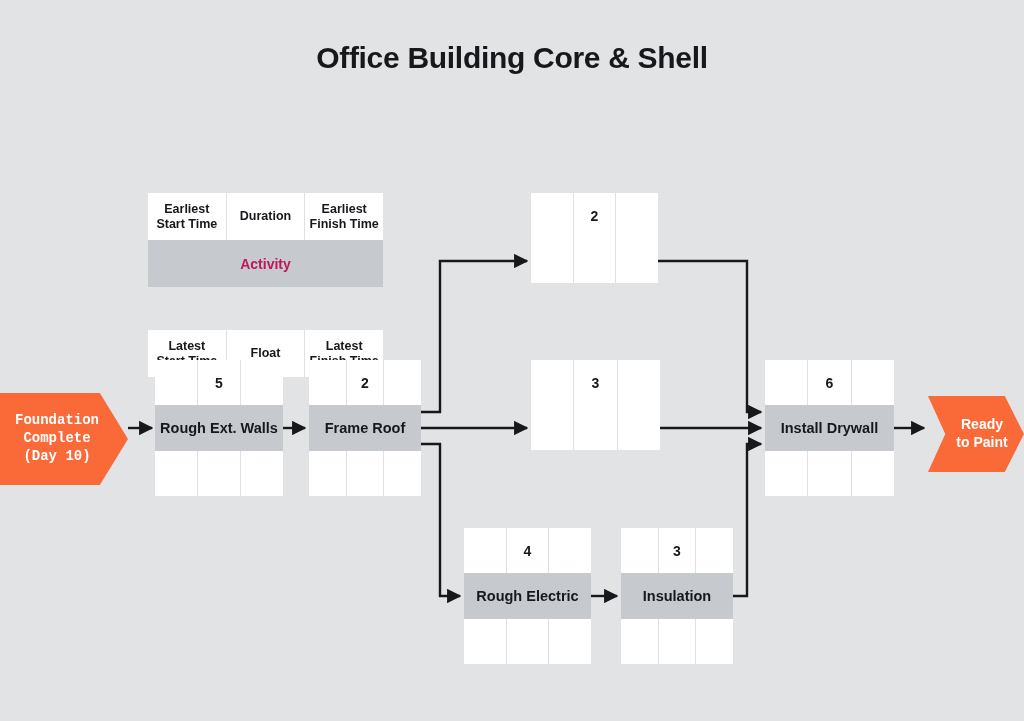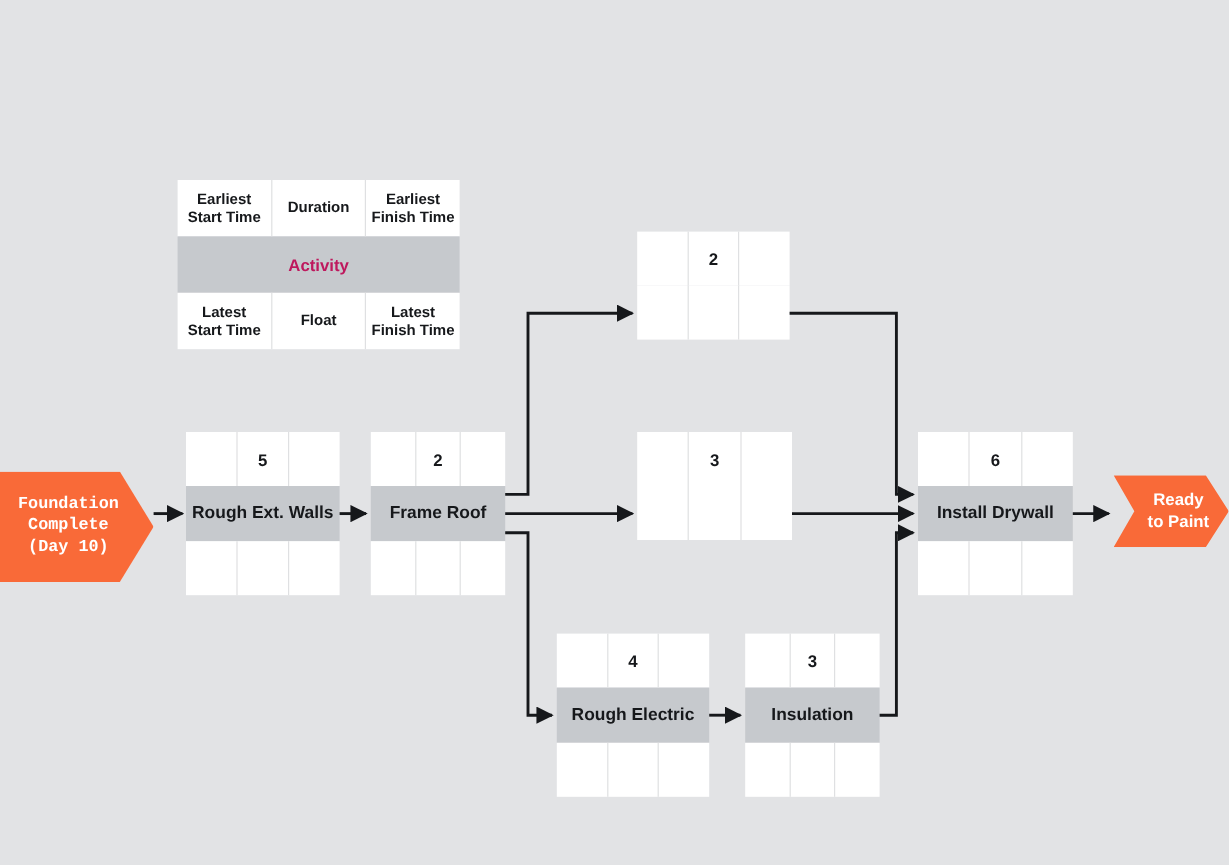--- a/index.html
+++ b/index.html
@@ -92,20 +92,21 @@
   .legend {
     position: absolute;
     left: 148px;
     top: 150px;
     width: 235px;
   }
   .legend .lrow {
     display: flex;
     width: 100%;
     box-sizing: border-box;
+    margin-top: 43px;
   }
   .legend .lrow-top, .legend .lrow-bottom {
     height: 47px;
     background: #ffffff;
   }
   .legend .lcell {
     flex: 1 1 0;
     box-sizing: border-box;
     border-right: 1px solid #dfe0e2;
     display: flex;
@@ -150,40 +151,41 @@
     width: 128px;
     height: 92px;
     padding-right: 14px;
     clip-path: polygon(0% 0%, 78% 0%, 100% 50%, 78% 100%, 0% 100%);
     font-family: Liberation Mono, monospace;
   }
   .term-end {
     left: 928px;
     top: 396px;
     width: 96px;
-    height: 60px;
+    height: 76px;
     padding-left: 12px;
     clip-path: polygon(0% 0%, 80% 0%, 100% 50%, 80% 100%, 0% 100%, 18% 50%);
   }
 
   
   #wires {
     position: absolute;
     left: 0;
     top: 0;
     width: 1024px;
     height: 721px;
     pointer-events: none;
   }
 </style>
 </head>
 <body>
 
 <div id="canvas">
 
+  <div class="title">Office Building Core &amp; Shell</div>
 
   <div class="legend">
     <div class="lrow lrow-top">
       <div class="lcell">Earliest<br>Start Time</div>
       <div class="lcell">Duration</div>
       <div class="lcell">Earliest<br>Finish Time</div>
     </div>
     <div class="lrow-mid">Activity</div>
     <div class="lrow lrow-bottom">
       <div class="lcell">Latest<br>Start Time</div>

